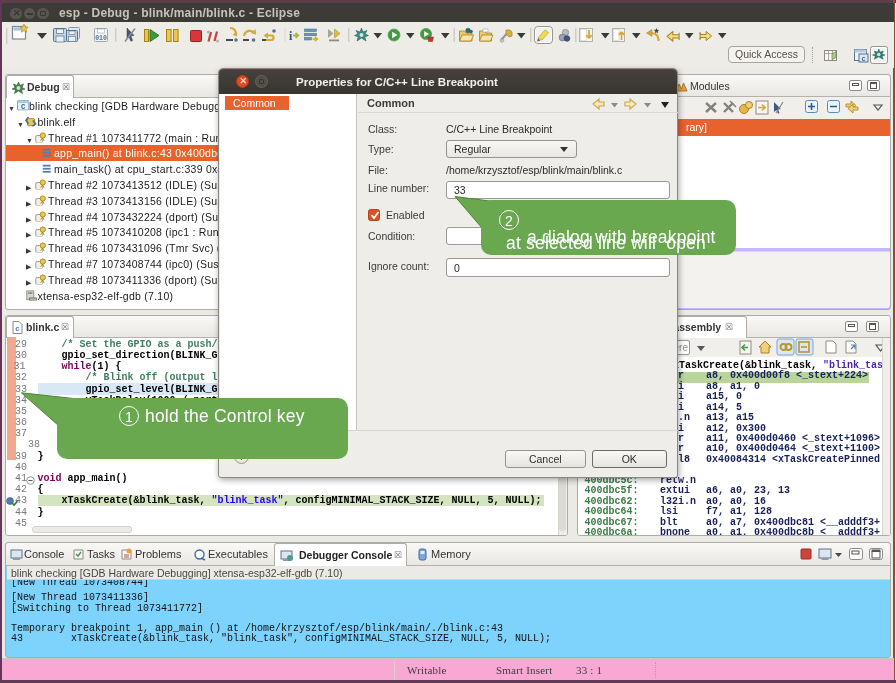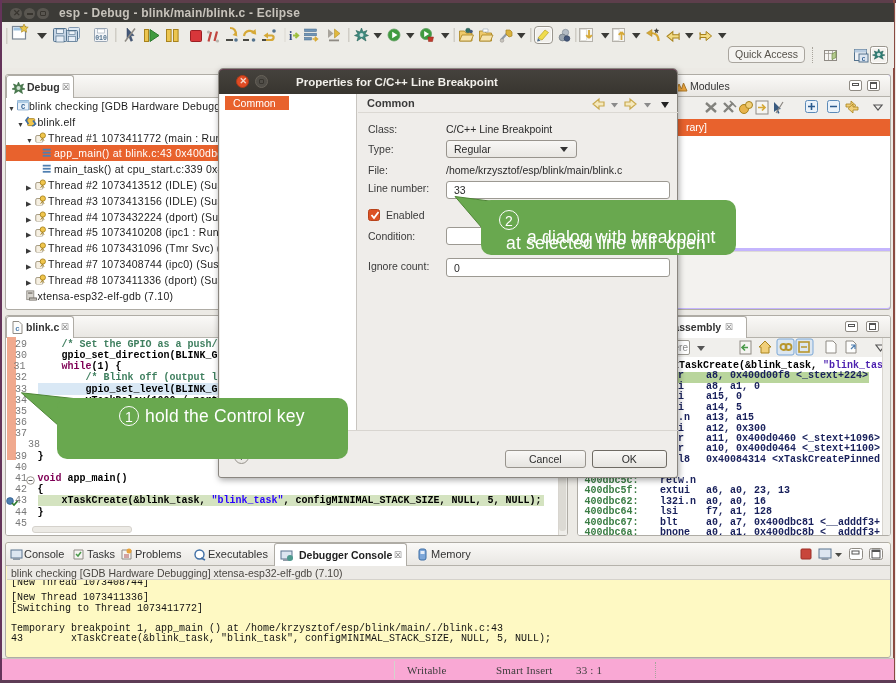--- a/index.html
+++ b/index.html
@@ -573,21 +573,21 @@
     <div class="codeline" style="left:128px;top:190.1px;color:#19215C;">f7, a1, 128</div>
     <div class="codeline" style="left:6.5px;top:200.6px;color:#3A7D44;">400dbc67:</div>
     <div class="codeline" style="left:82px;top:200.6px;color:#19215C;">blt</div>
     <div class="codeline" style="left:128px;top:200.6px;color:#19215C;">a0, a7, 0x400dbc81 &lt;__adddf3+</div>
     <div class="codeline" style="left:6.5px;top:211.0px;color:#3A7D44;">400dbc6a:</div>
     <div class="codeline" style="left:82px;top:211.0px;color:#19215C;">bnone</div>
     <div class="codeline" style="left:128px;top:211.0px;color:#19215C;">a0, a1, 0x400dbc8b &lt;__adddf3+</div>
   <div class="abs" style="left:304px;top:22px;width:9px;height:198px;background:#EFEEEA;border-left:1px solid #D8D5CF;"></div>
 </div>
 
-<div class="panel" id="consolepanel" style="left:5px;top:542px;width:886px;height:116px;background:#fef9c3;overflow:hidden;">
+<div class="panel" id="consolepanel" style="left:5px;top:542px;width:886px;height:116px;background:#7dd3fc;overflow:hidden;">
   <div class="tabbar" style="height:23px;"></div>
   <div class="abs" style="left:0px;top:0;width:61px;height:23px;">
   <svg width="13" height="13" style="position:absolute;left:4px;top:5px;">
         <rect x="1" y="2" width="11" height="8" fill="#dde6f0" stroke="#5b748f"></rect>
         <rect x="3" y="10" width="7" height="2" fill="#8f9ba8"></rect>
       </svg>
   <span style="position:absolute;left:18px;top:5px;color:#333;font-size:11px;white-space:nowrap;">Console</span>
 </div>
     <div class="abs" style="left:63px;top:0;width:46px;height:23px;">
   <svg width="13" height="13" style="position:absolute;left:3px;top:5px;">

